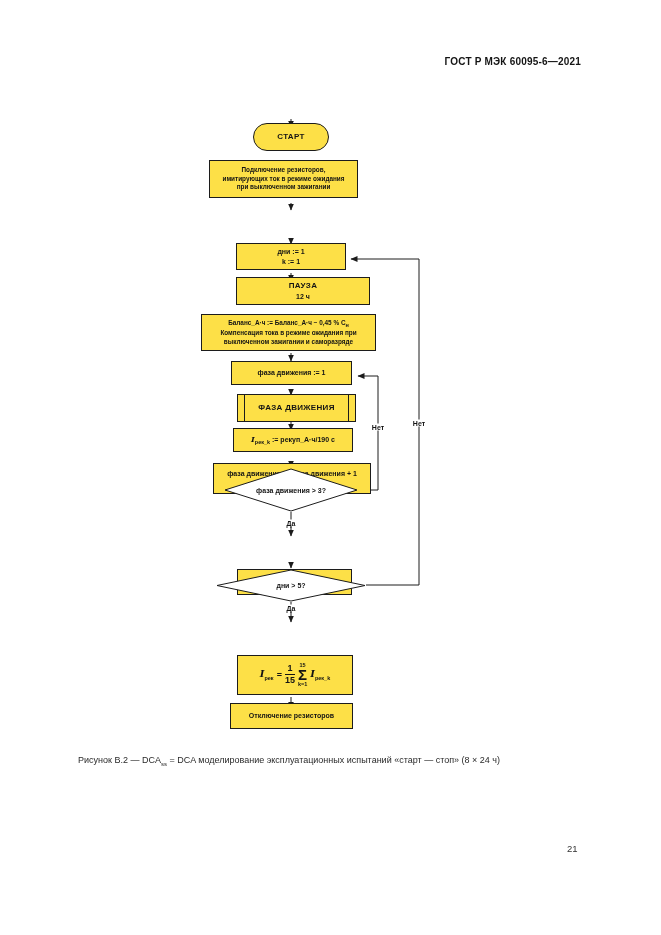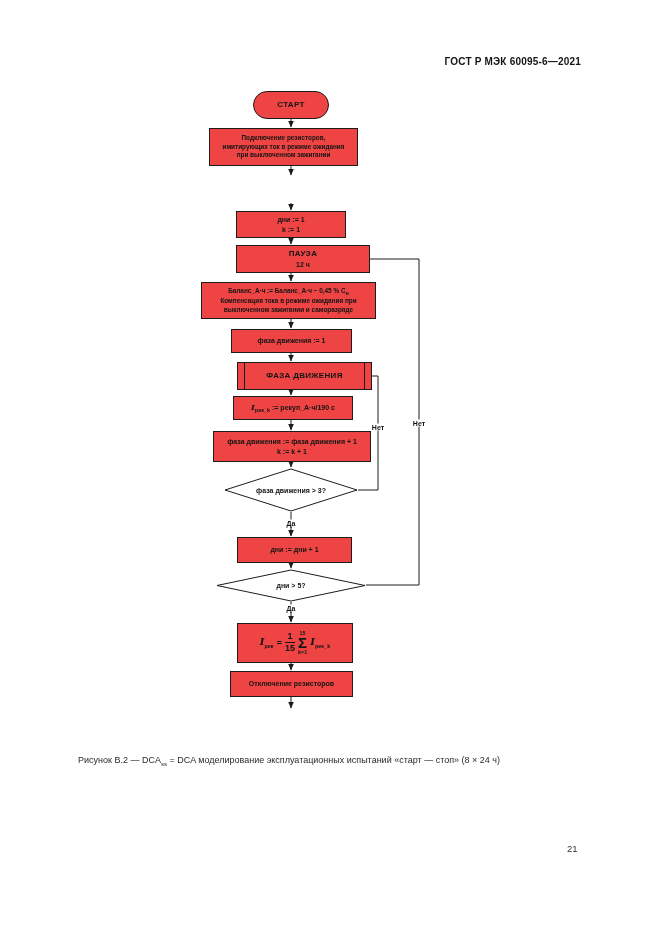--- a/index.html
+++ b/index.html
@@ -2,23 +2,23 @@
 <html><head>
 <meta charset="utf-8">
 <style>
   html,body{margin:0;padding:0;background:#e8e8e8;}
   .page{
     position:relative;width:661px;height:935px;margin:0 auto;background:#ffffff;
     font-family:"Liberation Sans",sans-serif;color:#141414;overflow:hidden;
   }
   .hdr{position:absolute;top:56px;right:80px;font-size:10px;font-weight:bold;letter-spacing:.2px;}
   .node{
-    position:absolute;border:1px solid #1c1c1c;background:#ef4444;box-sizing:border-box;
+    position:absolute;border:1px solid #1c1c1c;background:#fde047;box-sizing:border-box;
     display:flex;flex-direction:column;align-items:center;justify-content:center;
-    text-align:center;font-weight:bold;line-height:1.35;z-index:2;
+    text-align:center;font-weight:bold;line-height:1.35;z-index:2;margin-top:32px;
   }
   .oval-start{border-radius:14px;}
   .oval-stop{border-radius:15px;}
   .fs6{font-size:6.4px;}
   .fs7{font-size:7px;}
   .fs75{font-size:7.5px;}
   .fs8{font-size:8px;letter-spacing:.3px;}
   .pre-inner{position:absolute;top:-1px;bottom:-1px;left:6px;right:6px;
     border-left:1px solid #1c1c1c;border-right:1px solid #1c1c1c;z-index:1;}
   .pre-label{position:relative;z-index:2;background:transparent;}
@@ -100,21 +100,21 @@
   <div class="node fs6" style="left:201px;top:282px;width:175px;height:37px;">
     <span><span>Баланс_А·ч := Баланс_А·ч − 0,45 % С</span><sub>н</sub></span>
     <span>Компенсация тока в режиме ожидания при</span>
     <span>выключенном зажигании и саморазряде</span>
   </div>
 
   <div class="node fs7" style="left:231px;top:329px;width:121px;height:24px;">
     <span>фаза движения := 1</span>
   </div>
 
-  <div class="node fs8" style="left:237px;top:362px;width:135px;height:28px;">
+  <div class="node fs8" style="left:237px;top:362px;width:119px;height:28px;">
     <span class="pre-inner"></span>
     <span class="pre-label">ФАЗА ДВИЖЕНИЯ</span>
   </div>
 
   <div class="node fs7" style="left:233px;top:396px;width:120px;height:24px;">
     <span><span class="fi" style="font-size:8px;">I</span><sub>рек_k</sub><span> := рекуп_А·ч/190 с</span></span>
   </div>
 
   <div class="node fs7" style="left:213px;top:431px;width:158px;height:31px;">
     <span>фаза движения := фаза движения + 1</span>

